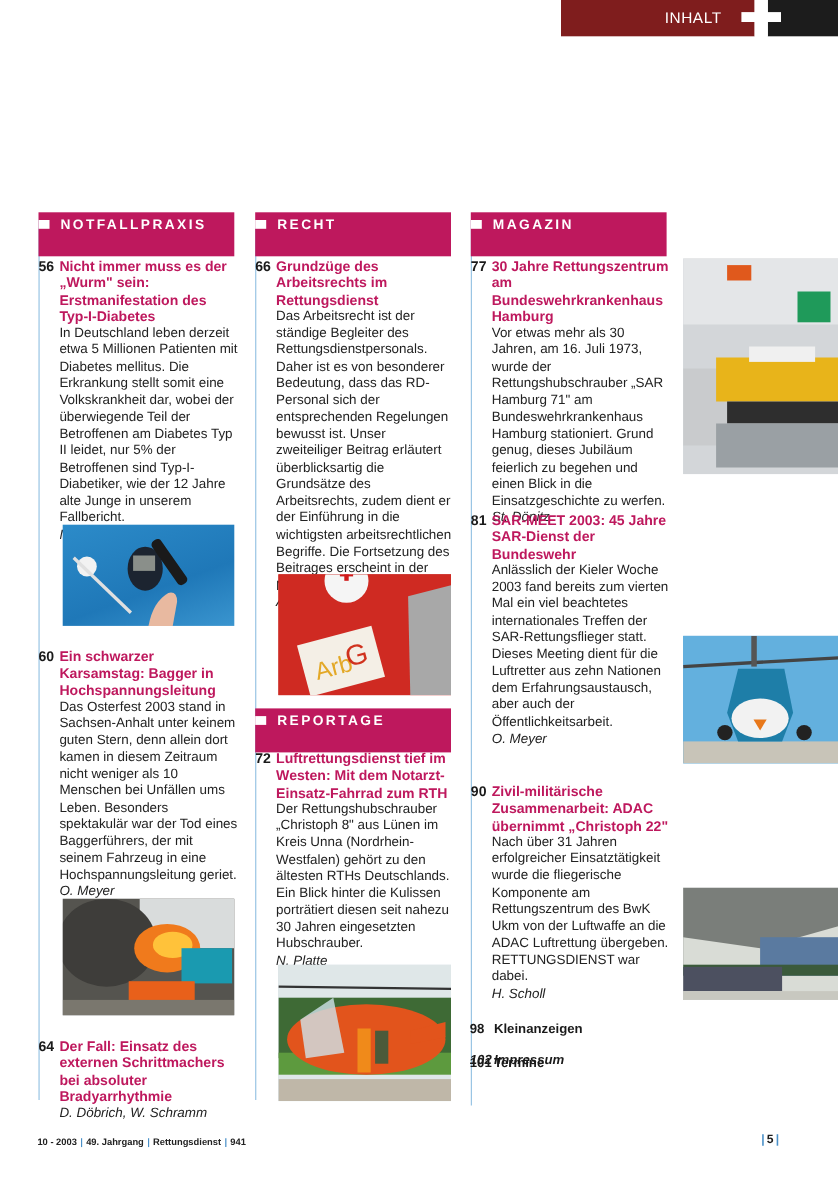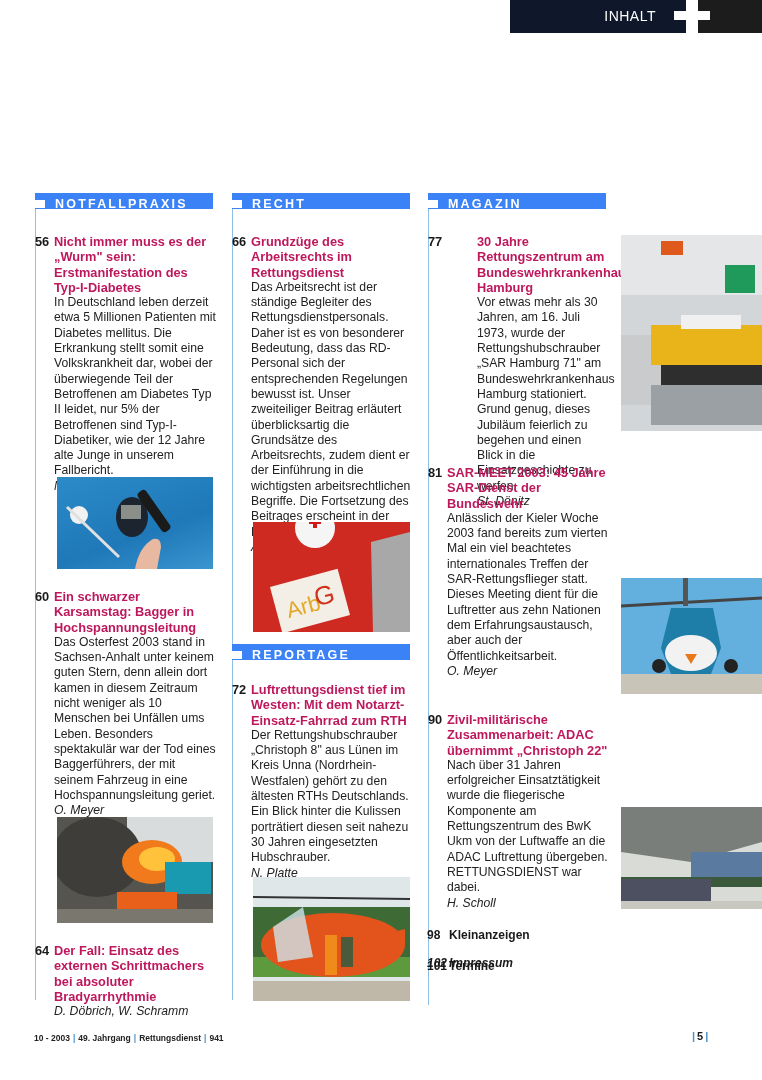--- a/index.html
+++ b/index.html
@@ -1,29 +1,29 @@
 <!DOCTYPE html>
 <html><head>
 <meta charset="utf-8">
 <style>
   * { box-sizing: border-box; margin: 0; padding: 0; }
   html, body { width: 762px; height: 1080px; background: #ffffff; overflow: hidden; }
   body { position: relative; font-family: "Liberation Sans", "DejaVu Sans", sans-serif; color: #1a1a1a; }
 
   
-  .hdr-blue { position: absolute; left: 510px; top: 0; width: 176px; height: 33px; background: #0f172a; }
+  .hdr-blue { position: absolute; left: 510px; top: 0; width: 176px; height: 33px; background: #7f1d1d; }
   .hdr-title { position: absolute; right: 30px; top: 8px; color: #fff; font-size: 14px; letter-spacing: 0.5px; }
   .hdr-black { position: absolute; left: 698px; top: 0; width: 64px; height: 33px; background: #1c1c1c; }
   .hdr-plus-h { position: absolute; left: 674px; top: 11px; width: 36px; height: 9px; background: #fff; }
   .hdr-plus-v { position: absolute; left: 686px; top: 0; width: 12px; height: 33px; background: #fff; }
 
   
   .col { position: absolute; top: 193px; width: 180px; }
   .col-rule { position: absolute; width: 1px; background: #8fbfe2; }
-  .sec-bar { position: relative; height: 16px; background: #3b82f6; color: #fff; font-size: 12.5px; font-weight: bold; letter-spacing: 2.2px; line-height: 22px; padding-left: 20px; }
+  .sec-bar { position: relative; height: 40px; background: #be185d; color: #fff; font-size: 12.5px; font-weight: bold; letter-spacing: 2.2px; line-height: 22px; padding-left: 20px; }
   .sec-bar::before { content: ""; position: absolute; left: 0; top: 7px; width: 10px; height: 8px; background: #fff; }
 
   .entry { position: absolute; left: 0; width: 182px; font-size: 12.2px; line-height: 15.3px; }
   .entry .num { position: absolute; left: 0; top: 0; font-weight: bold; font-size: 12.8px; }
   .entry .body { margin-left: 19px; }
   .entry .title { font-weight: bold; font-size: 12.8px; line-height: 15.3px; color: #be185d; }
   .entry .text { color: #222; }
   .entry .author { font-style: italic; color: #222; }
 
   .short { position: absolute; left: 427px; font-size: 12px; font-weight: bold; }
@@ -155,21 +155,21 @@
     <rect x="72" y="58" width="12" height="40" fill="#f08a1a"></rect>
     <rect x="88" y="60" width="12" height="30" fill="#4b5a3a"></rect>
     <rect x="0" y="104" width="157" height="20" fill="#bfb7a8"></rect>
   </svg>
 </div>
 
 <div class="col" style="left:428px;">
   <div class="sec-bar" style="width:178px;">MAGAZIN</div>
 </div>
 
-<div class="entry" style="left:428px; top:234px;padding-left:30px;">
+<div class="entry" style="left:428px; top:234px;">
   <span class="num">77</span>
   <div class="body">
     <div class="title">30 Jahre Rettungszentrum am Bundeswehrkrankenhaus Hamburg</div>
     <div class="text">Vor etwas mehr als 30 Jahren, am 16. Juli 1973, wurde der Rettungshubschrauber „SAR Hamburg 71" am Bundeswehrkrankenhaus Hamburg stationiert. Grund genug, dieses Jubiläum feierlich zu begehen und einen Blick in die Einsatzgeschichte zu werfen.</div>
     <div class="author">St. Dönitz</div>
   </div>
 </div>
 
 <div class="entry" style="left:428px; top:465px;">
   <span class="num">81</span>

